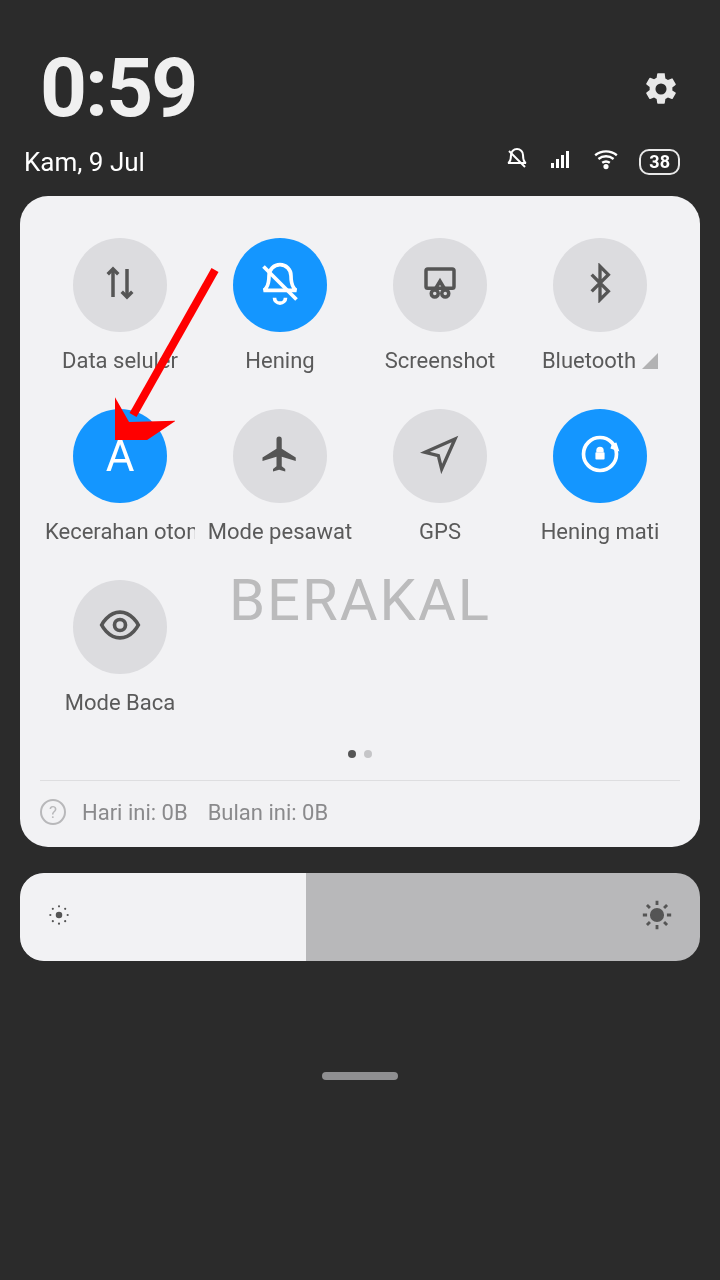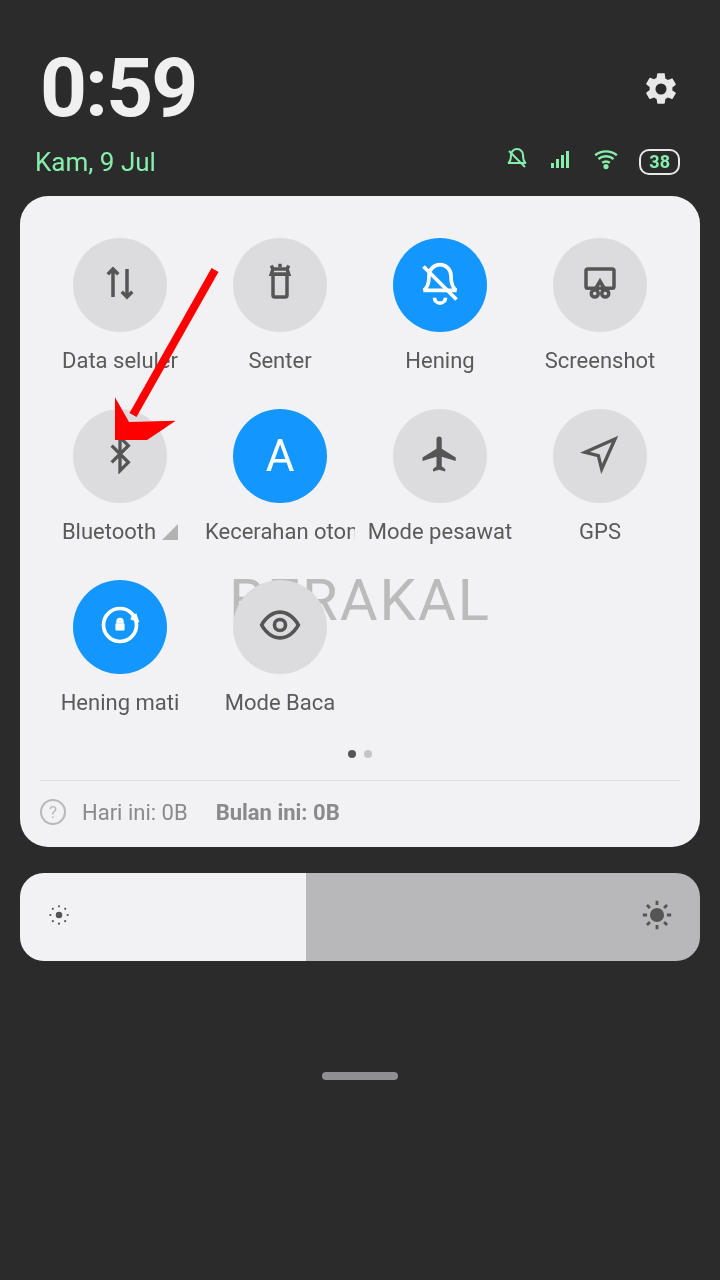--- a/index.html
+++ b/index.html
@@ -23,23 +23,23 @@
   .gear {
     position: absolute;
     top: 70px;
     right: 40px;
     color: #e8e8e8;
   }
   .date-row {
     display: flex;
     justify-content: space-between;
     align-items: center;
-    padding: 0 40px 18px 35px;
+    padding: 0 40px 18px 24px;
     font-size: 26px;
-    color: #86efac;
+    color: #ffffff;
   }
   .status-icons {
     display: flex;
     align-items: center;
     gap: 20px;
   }
   .batt {
     border: 2px solid #e8e8e8;
     border-radius: 10px;
     padding: 0 8px;
@@ -198,34 +198,20 @@
               <path d="M8 4v16"></path>
               <path d="M5 7l3-3 3 3"></path>
               <path d="M16 20V4"></path>
               <path d="M13 17l3 3 3-3"></path>
             </svg>
       </span>
         </div>
       <div class="tlabel">Data seluler</div>
     </div>
     <div class="tile">
-      <div class="circle">
-          <span>
-        <svg width="42" height="42" viewBox="0 0 24 24" fill="none" stroke="currentColor" stroke-width="2">
-              <rect x="8" y="7" width="8" height="13" rx="1"></rect>
-              <path d="M7 7h10l-1-3H8z"></path>
-              <line x1="12" y1="1" x2="12" y2="3"></line>
-              <line x1="7" y1="2" x2="8" y2="4"></line>
-              <line x1="17" y1="2" x2="16" y2="4"></line>
-            </svg>
-      </span>
-        </div>
-      <div class="tlabel">Senter</div>
-    </div>
-    <div class="tile">
       <div class="circle on">
           <span>
         <svg width="44" height="44" viewBox="0 0 24 24" fill="none" stroke="currentColor" stroke-width="2">
               <path d="M18 8a6 6 0 0 0-12 0c0 7-3 8-3 8h18s-3-1-3-8"></path>
               <path d="M9 20a3 3 0 0 0 6 0"></path>
               <line x1="3" y1="3" x2="21" y2="21"></line>
             </svg>
       </span>
         </div>
       <div class="tlabel">Hening</div>
@@ -312,21 +298,21 @@
     </div>
   </div>
 
   <div class="pager">
     <span class="dot active"></span><span class="dot"></span>
   </div>
 
   <div class="usage">
     <span class="q">?</span>
     <span>Hari ini: 0B</span>
-    <span style="margin-left:12px;font-weight:bold;">Bulan ini: 0B</span>
+    <span style="margin-left:4px;">Bulan ini: 0B</span>
   </div>
 </div>
 
 <div class="brightness">
   <div class="bright-fill"></div>
   <span class="sun">
     <svg width="26" height="26" viewBox="0 0 24 24" fill="currentColor">
         <circle cx="12" cy="12" r="3"></circle>
         <circle cx="12" cy="4" r="1"></circle>
         <circle cx="12" cy="20" r="1"></circle>

